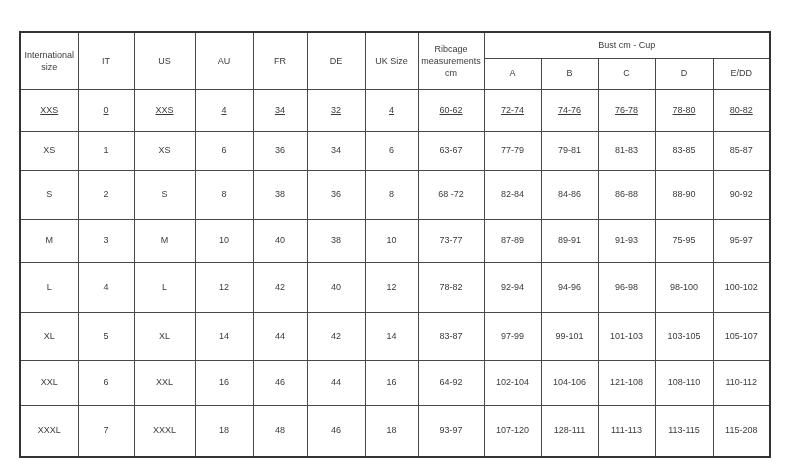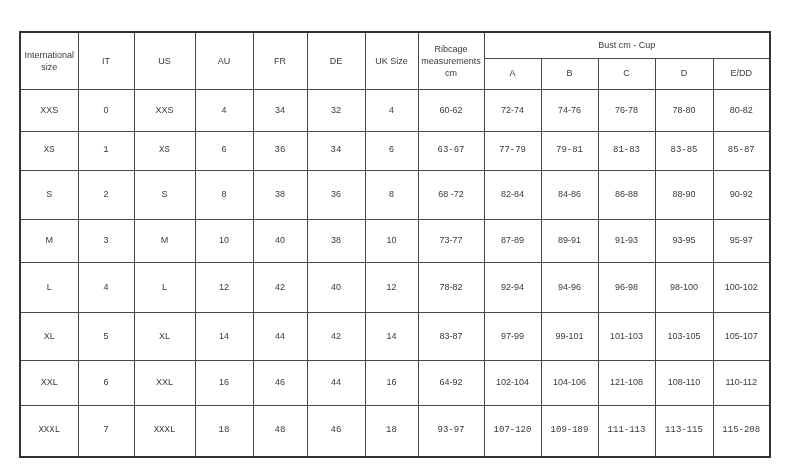--- a/index.html
+++ b/index.html
@@ -37,28 +37,28 @@
     vertical-align: middle;
     padding: 1px 2px;
     line-height: 1.35;
     background: #ffffff;
     overflow: hidden;
   }
   
   thead tr.header-top    { height: 26px; }
   thead tr.header-cups   { height: 31px; }
   
-  tbody tr:nth-child(1) td { height: 39px; }
-  tbody tr:nth-child(2) td { height: 36px; font-family: Liberation Mono, monospace; }
+  tbody tr:nth-child(1) td { height: 39px; text-decoration: underline; }
+  tbody tr:nth-child(2) td { height: 36px; }
   tbody tr:nth-child(3) td { height: 46px; }
   tbody tr:nth-child(4) td { height: 40px; }
   tbody tr:nth-child(5) td { height: 47px; }
   tbody tr:nth-child(6) td { height: 45px; margin-left: 46px; }
   tbody tr:nth-child(7) td { height: 42px; }
-  tbody tr:nth-child(8) td { height: 48px; font-family: Liberation Mono, monospace; }
+  tbody tr:nth-child(8) td { height: 48px; }
 </style>
 </head>
 <body>
 
 <div class="page">
   <table class="size-chart">
     <colgroup>
       <col style="width:58px">
         <col style="width:56px">
         <col style="width:61px">
@@ -144,21 +144,21 @@
         <td>3</td>
         <td>M</td>
         <td>10</td>
         <td>40</td>
         <td>38</td>
         <td>10</td>
         <td>73-77</td>
         <td>87-89</td>
         <td>89-91</td>
         <td>91-93</td>
-        <td>93-95</td>
+        <td>75-95</td>
         <td>95-97</td>
       </tr>
       <tr>
         <td>L</td>
         <td>4</td>
         <td>L</td>
         <td>12</td>
         <td>42</td>
         <td>40</td>
         <td>12</td>
@@ -202,20 +202,20 @@
       <tr>
         <td>XXXL</td>
         <td>7</td>
         <td>XXXL</td>
         <td>18</td>
         <td>48</td>
         <td>46</td>
         <td>18</td>
         <td>93-97</td>
         <td>107-120</td>
-        <td>109-189</td>
+        <td>128-111</td>
         <td>111-113</td>
         <td>113-115</td>
         <td>115-208</td>
       </tr>
     </tbody>
   </table>
 </div>
 
 </body></html>

